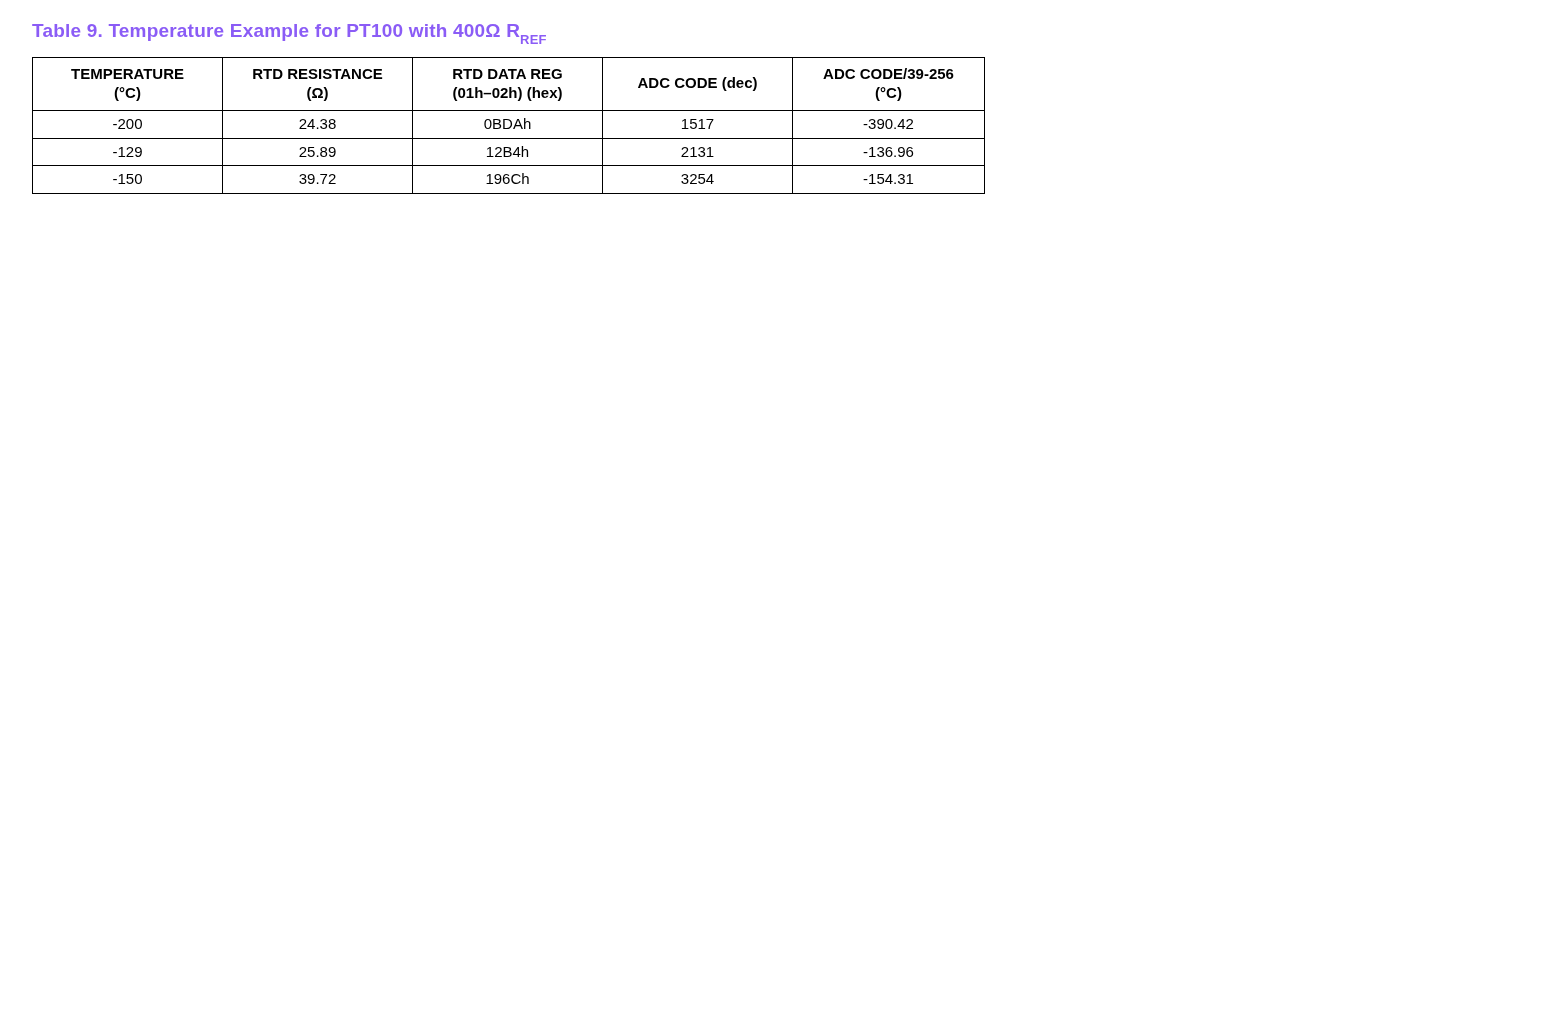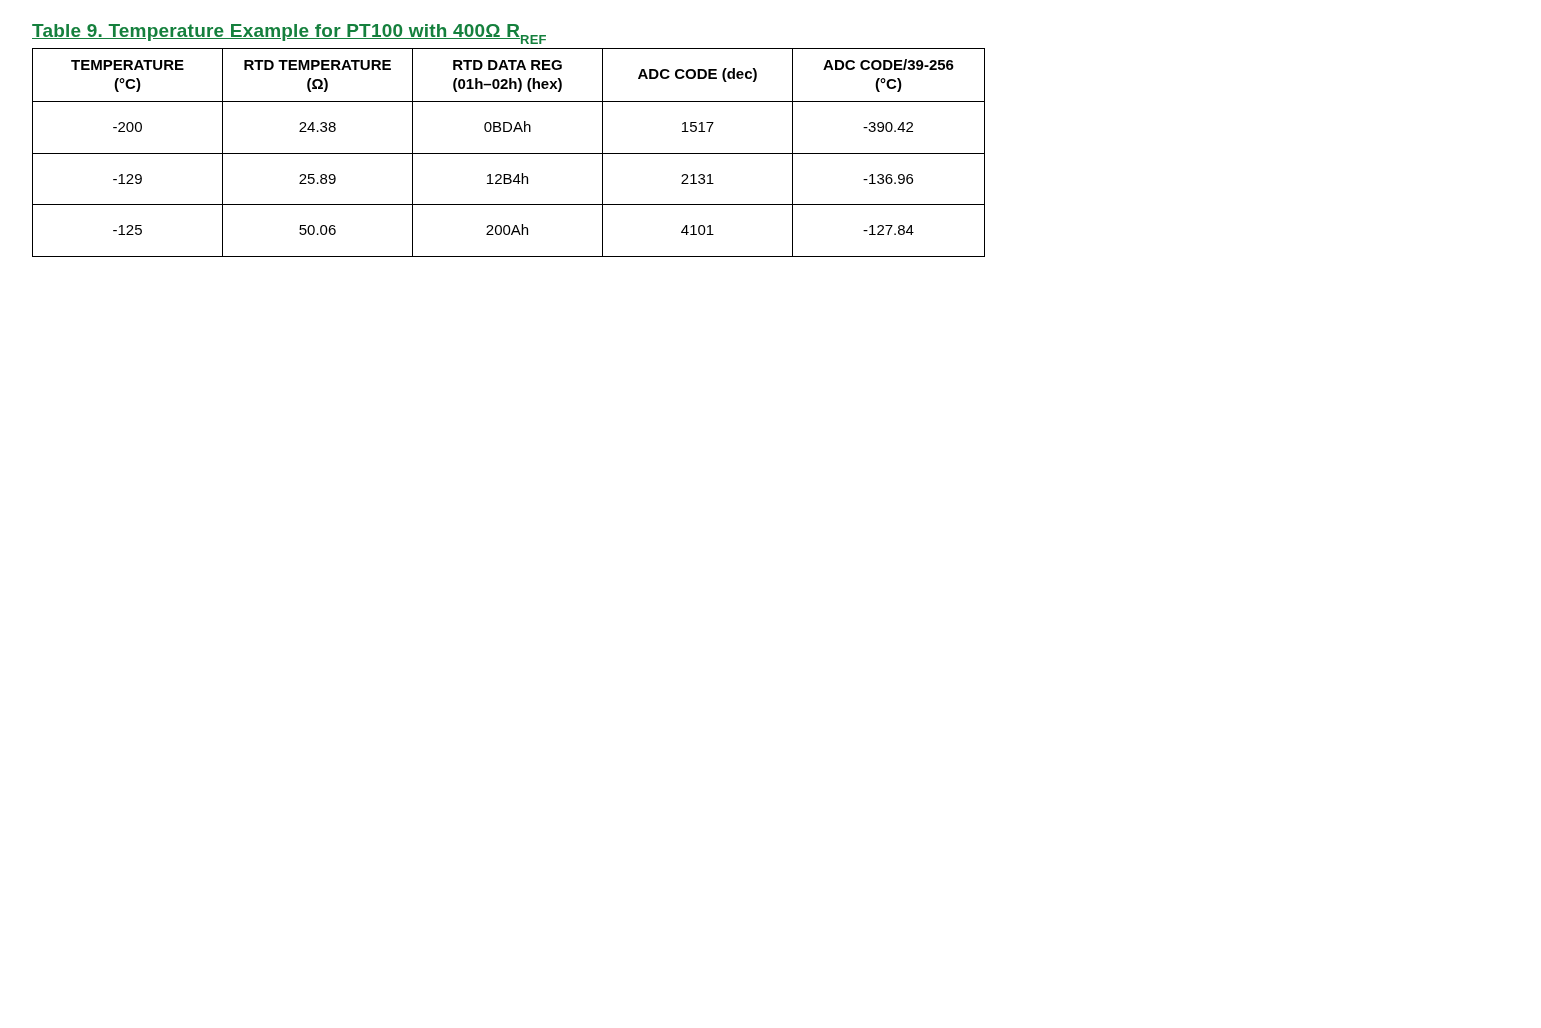--- a/index.html
+++ b/index.html
@@ -3,45 +3,44 @@
   <meta charset="utf-8">
   <style>
     body {
       margin: 0;
       padding: 20px 32px;
       font-family: Arial, Helvetica, sans-serif;
       background: #ffffff;
       color: #000000;
     }
     .table-title {
-      color: #15803d;
+      color: #8b5cf6;
       font-weight: bold;
       font-size: 19px;
-      margin-bottom: 3px;
+      margin-bottom: 12px;
       letter-spacing: 0.2px;
-      text-decoration: underline;
     }
     .table-title .sub {
       font-size: 13px;
       vertical-align: sub;
       position: relative;
       top: 2px;
     }
     .data-table {
       border-collapse: collapse;
       width: 952px;
       table-layout: fixed;
     }
     .data-table th,
     .data-table td {
       border-left: 1px solid #000;
       border-right: 1px solid #000;
       text-align: center;
       font-size: 15px;
-      padding: 16px 6px;
+      padding: 4px 6px;
       vertical-align: middle;
       line-height: 1.25;
     }
     .data-table thead th {
       border-top: 1px solid #000;
       border-bottom: 1px solid #000;
       font-weight: bold;
       padding: 6px 6px;
       height: 40px;
     }
@@ -73,21 +72,21 @@
       <col class="col4">
       <col class="col5">
   </colgroup>
   <thead>
     <tr>
       <th>
         <span>TEMPERATURE</span><br>
         <span>(°C)</span>
       </th>
       <th>
-        <span>RTD TEMPERATURE</span><br>
+        <span>RTD RESISTANCE</span><br>
         <span>(Ω)</span>
       </th>
       <th>
         <span>RTD DATA REG</span><br>
         <span>(01h–02h) (hex)</span>
       </th>
       <th>
         <span>ADC CODE (dec)</span>
       </th>
       <th>
@@ -105,20 +104,20 @@
       <td>-390.42</td>
     </tr>
     <tr>
       <td>-129</td>
       <td>25.89</td>
       <td>12B4h</td>
       <td>2131</td>
       <td>-136.96</td>
     </tr>
     <tr>
-      <td>-125</td>
-      <td>50.06</td>
-      <td>200Ah</td>
-      <td>4101</td>
-      <td>-127.84</td>
+      <td>-150</td>
+      <td>39.72</td>
+      <td>196Ch</td>
+      <td>3254</td>
+      <td>-154.31</td>
     </tr>
   </tbody>
 </table>
 
 </body></html>

